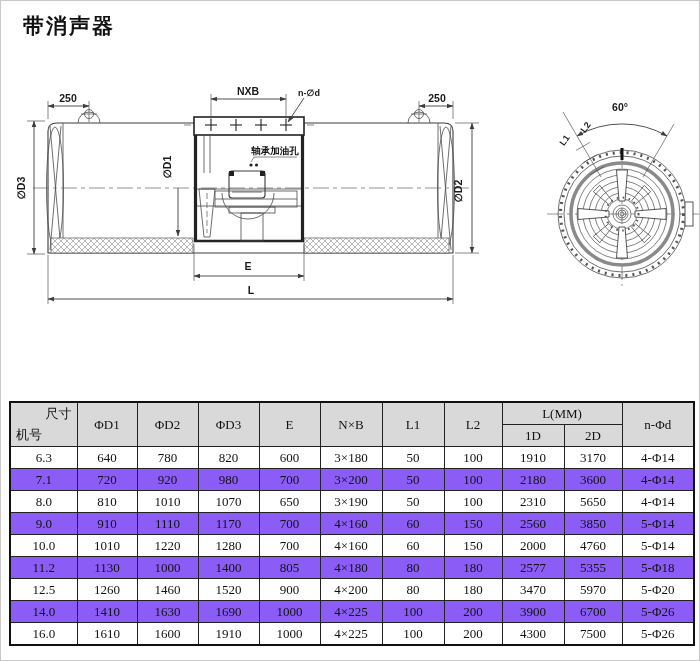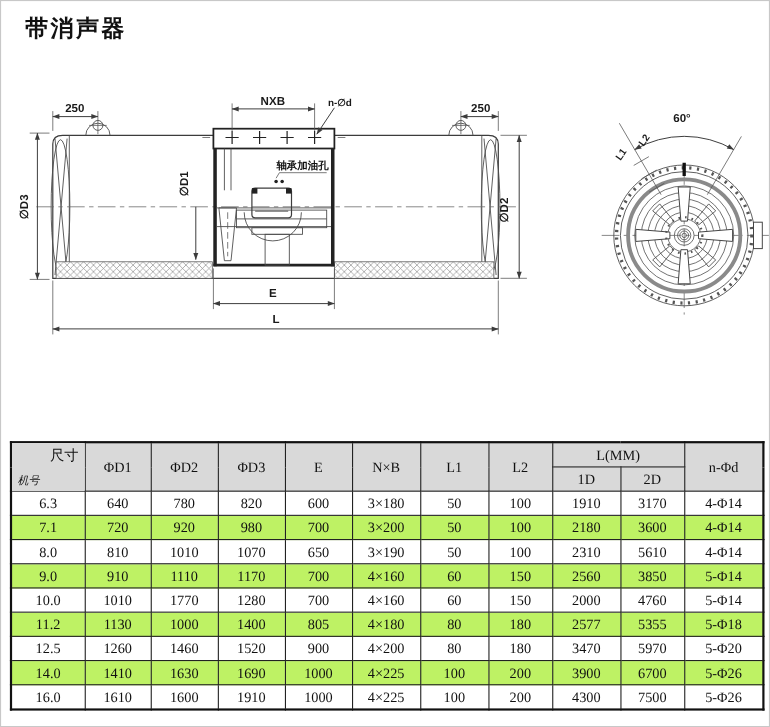--- a/index.html
+++ b/index.html
@@ -15,25 +15,25 @@
   .ext{stroke:#555;stroke-width:.7;fill:none}
   .cl{stroke:#666;stroke-width:.7;fill:none;stroke-dasharray:16 4 4 4}
   .dlab{font:bold 10.5px "Liberation Sans",sans-serif;fill:#1a1a1a}
   .dlab-s{font:bold 9px "Liberation Sans",sans-serif;fill:#1a1a1a}
   .cjk{font:bold 9.5px "Liberation Sans",sans-serif;fill:#111}
   
   #spec-table{position:absolute;left:8px;top:400px;width:684px;border-collapse:collapse;table-layout:fixed;
       font-family:"Liberation Serif",serif;font-size:13px;color:#111;border:2px solid #111;}
   #spec-table th,#spec-table td{border:1px solid #222;text-align:center;vertical-align:middle;padding:0;height:21px;font-weight:normal;}
   #spec-table thead th{background:#d9d9d9;}
-  #spec-table tbody tr.alt td{background:#bef264;}
+  #spec-table tbody tr.alt td{background:#8b5cf6;}
   .corner{position:relative;background:#d9d9d9;
       background-image:linear-gradient(to bottom right,transparent calc(50% - .7px),#333 calc(50% - .7px),#333 calc(50% + .7px),transparent calc(50% + .7px));margin-top:44px;}
   .corner .c-top{position:absolute;top:2px;right:5px;font-size:13px;}
-  .corner .c-bot{position:absolute;bottom:2px;left:5px;font-size:10px;font-style:italic;}
+  .corner .c-bot{position:absolute;bottom:2px;left:5px;font-size:13px;}
 </style>
 </head>
 <body>
 
 <div id="stage">
 
   <div id="title">带消声器</div>
 
   <svg id="drawing" width="700" height="395" viewBox="0 0 700 395" xmlns="http://www.w3.org/2000/svg">
     <defs>
@@ -316,40 +316,40 @@
         <tr>
           <td>8.0</td>
           <td>810</td>
           <td>1010</td>
           <td>1070</td>
           <td>650</td>
           <td>3×190</td>
           <td>50</td>
           <td>100</td>
           <td>2310</td>
-          <td>5610</td>
+          <td>5650</td>
           <td>4-Φ14</td>
         </tr>
         <tr class="alt">
           <td>9.0</td>
           <td>910</td>
           <td>1110</td>
           <td>1170</td>
           <td>700</td>
           <td>4×160</td>
           <td>60</td>
           <td>150</td>
           <td>2560</td>
           <td>3850</td>
           <td>5-Φ14</td>
         </tr>
         <tr>
           <td>10.0</td>
           <td>1010</td>
-          <td>1770</td>
+          <td>1220</td>
           <td>1280</td>
           <td>700</td>
           <td>4×160</td>
           <td>60</td>
           <td>150</td>
           <td>2000</td>
           <td>4760</td>
           <td>5-Φ14</td>
         </tr>
         <tr class="alt">

